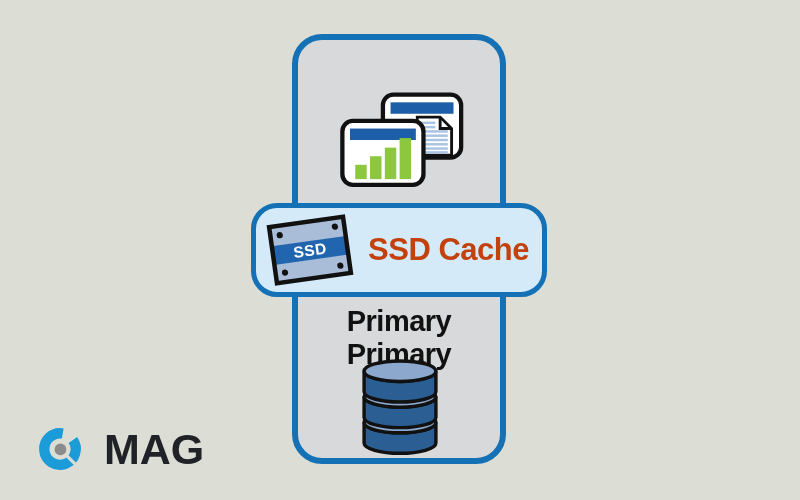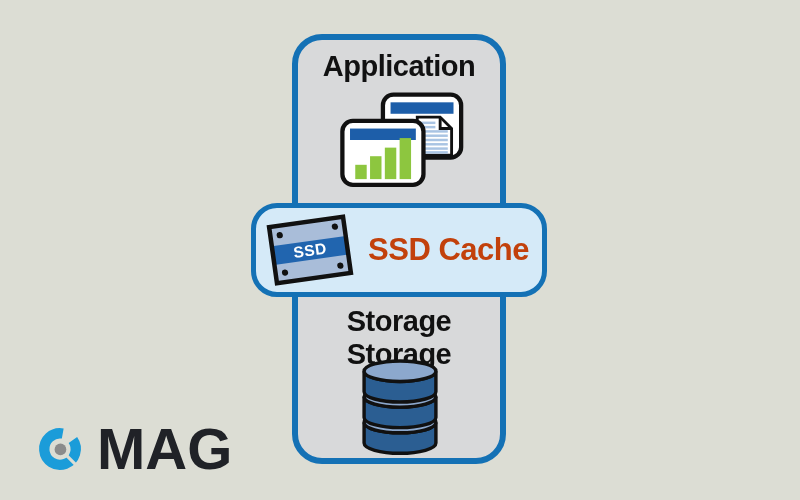--- a/index.html
+++ b/index.html
@@ -27,32 +27,31 @@
   }
   .ssd-icon{width:82px;height:64px;transform:rotate(-8deg);flex:0 0 auto;}
   .cache-label{font-weight:700;font-size:31px;color:#c2410c;letter-spacing:-0.5px;white-space:nowrap;}
   .db-icon{position:absolute;left:357px;top:349px;width:86px;height:106px;}
   .logo{
     position:absolute;left:33px;top:421px;height:56px;
     display:flex;align-items:center;
   }
   .logo-mark{width:54px;height:54px;flex:0 0 auto;}
   .logo-text{
-    font-weight:700;font-size:58px;color:#202227;letter-spacing:0;
-    margin-left:10px;line-height:1;
+    font-weight:700;font-size:43px;color:#202227;letter-spacing:0;
+    margin-left:17px;line-height:1;
   }
 </style>
 </head>
 <body>
 
 <div class="stage">
 
   <div class="panel"></div>
 
-  <div class="node-label app-label">Application</div>
 
   <svg class="app-icon" viewBox="0 0 130 100">
 
     <rect x="45" y="2.5" width="82" height="66" rx="11" fill="#ffffff" stroke="#111" stroke-width="4.5"></rect>
     <rect x="53" y="10.5" width="66" height="12" fill="#1d5ea9"></rect>
 
     <path d="M81 26 h24 l12 12 v28 h-36 z" fill="#ffffff" stroke="#111" stroke-width="3"></path>
     <path d="M105 26 v12 h12" fill="none" stroke="#111" stroke-width="3"></path>
     <g stroke="#a9c4e3" stroke-width="2.6">
       <line x1="85" y1="32" x2="100" y2="32"></line>
@@ -84,21 +83,21 @@
         <circle cx="16" cy="16" r="3.8"></circle>
         <circle cx="84" cy="15" r="3.8"></circle>
         <circle cx="16" cy="62" r="3.8"></circle>
         <circle cx="84" cy="63" r="3.8"></circle>
       </g>
       <text x="50" y="46" text-anchor="middle" font-family="Liberation Sans, sans-serif" font-weight="bold" font-size="19" letter-spacing="0.5" fill="#ffffff">SSD</text>
     </svg>
     <span class="cache-label">SSD Cache</span>
   </div>
 
-  <div class="node-label storage-label">Storage Storage</div>
+  <div class="node-label storage-label">Primary Primary</div>
 
   <svg class="db-icon" viewBox="0 0 100 124">
 
     <path d="M8 86 A42 12 0 0 0 92 86 L92 110 A42 12 0 0 1 8 110 Z" fill="#2b5e92" stroke="#111" stroke-width="4"></path>
     <ellipse cx="50" cy="86" rx="42" ry="12" fill="#8ca8cd" stroke="#111" stroke-width="4"></ellipse>
 
     <path d="M8 56 A42 12 0 0 0 92 56 L92 80 A42 12 0 0 1 8 80 Z" fill="#2b5e92" stroke="#111" stroke-width="4"></path>
     <ellipse cx="50" cy="56" rx="42" ry="12" fill="#8ca8cd" stroke="#111" stroke-width="4"></ellipse>
 
     <path d="M8 26 A42 12 0 0 0 92 26 L92 50 A42 12 0 0 1 8 50 Z" fill="#2b5e92" stroke="#111" stroke-width="4"></path>

